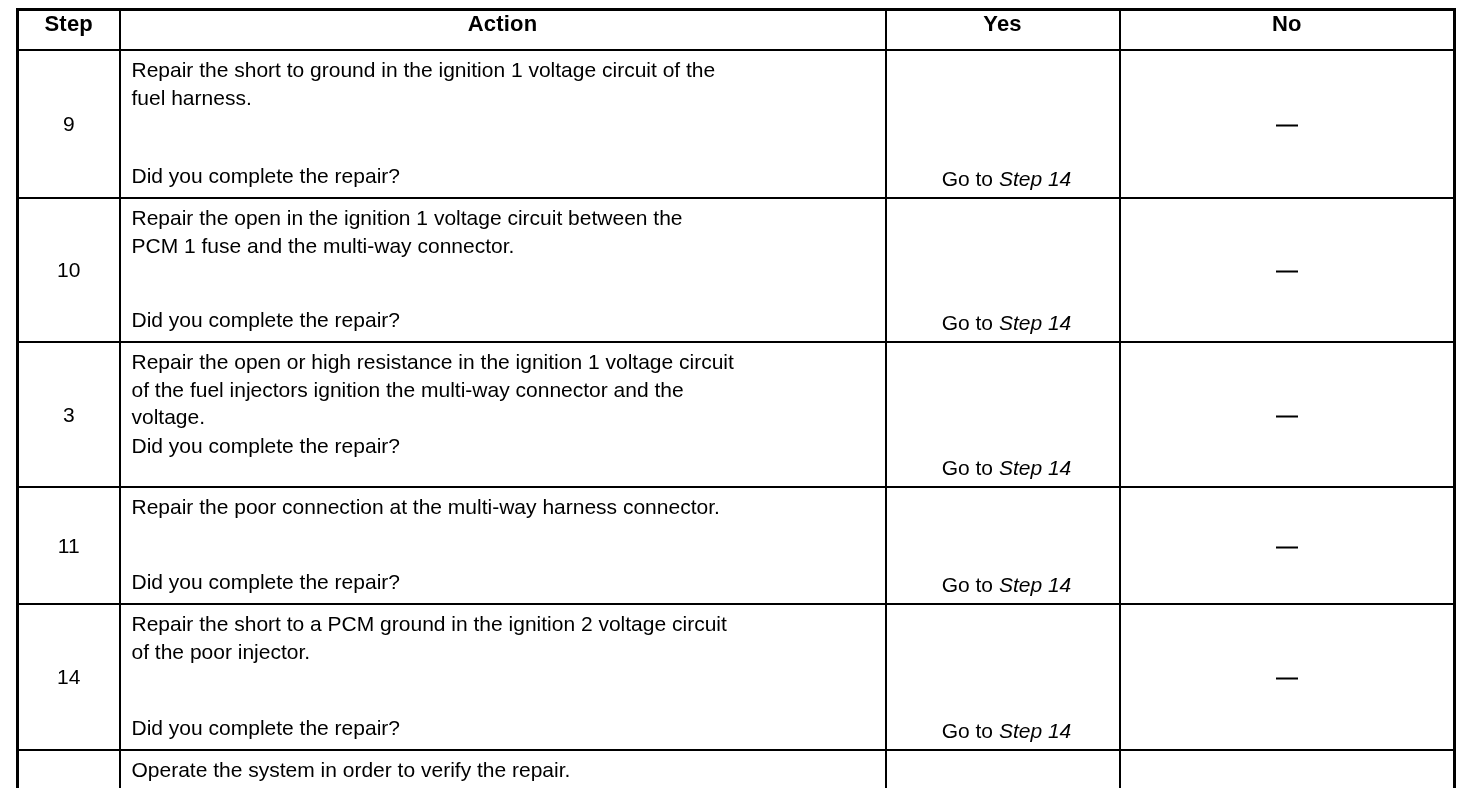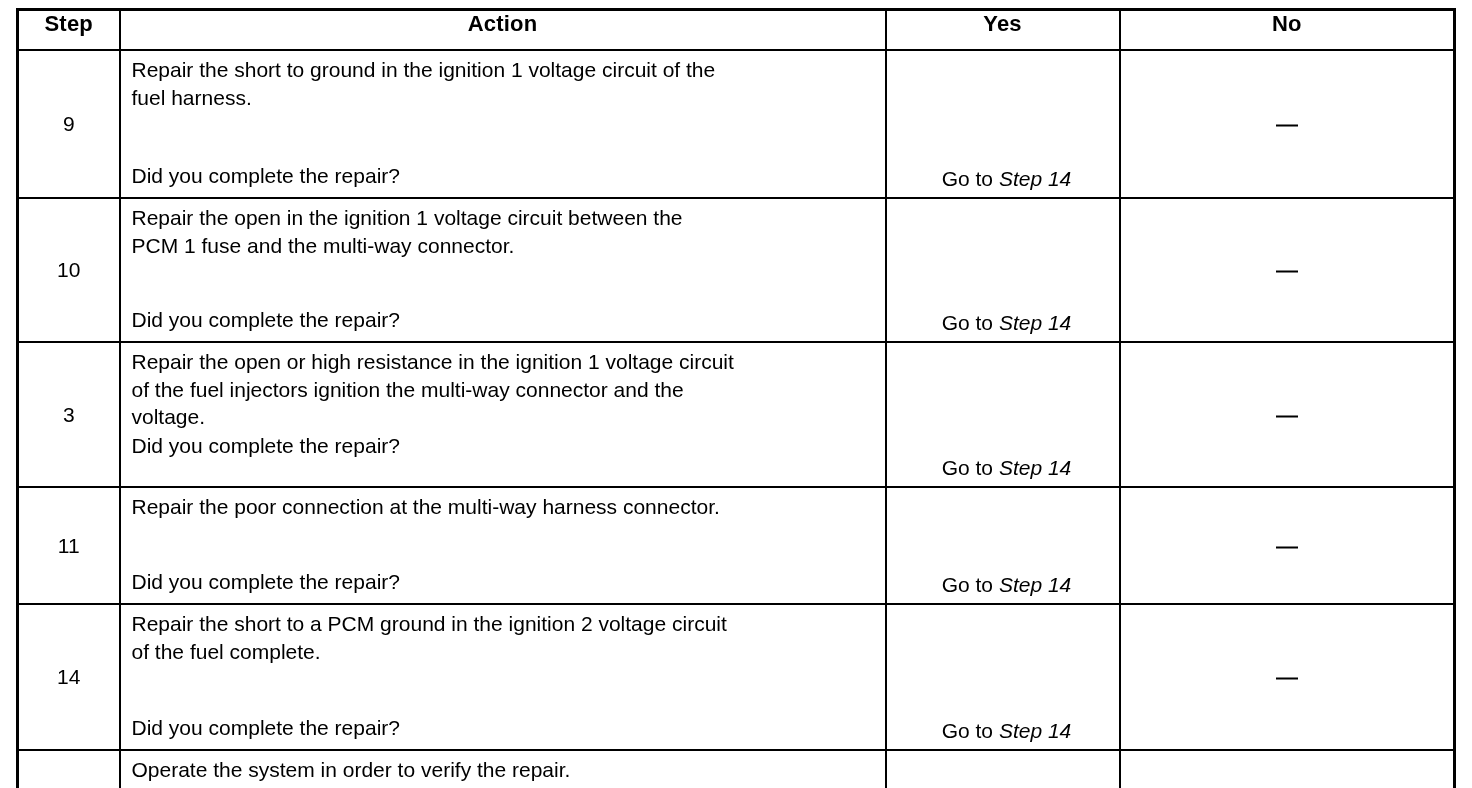--- a/index.html
+++ b/index.html
@@ -234,21 +234,21 @@
           <td class="no-cell">
             <div class="answer-middle"><span class="dash"></span></div>
           </td>
         </tr>
         <tr class="r13">
           <td class="step-cell"><span>14</span></td>
           <td class="action-cell">
             <div class="action-inner">
               <div class="action-main">
                 <div>Repair the short to a PCM ground in the ignition 2 voltage circuit</div>
-                <div>of the fuel complete.</div>
+                <div>of the poor injector.</div>
               </div>
               <div class="action-spacer"></div>
               <div class="action-question">Did you complete the repair?</div>
             </div>
           </td>
           <td class="yes-cell">
             <div class="answer-bottom"><span>Go to </span><em class="step-ref">Step 14</em></div>
           </td>
           <td class="no-cell">
             <div class="answer-middle"><span class="dash"></span></div>

